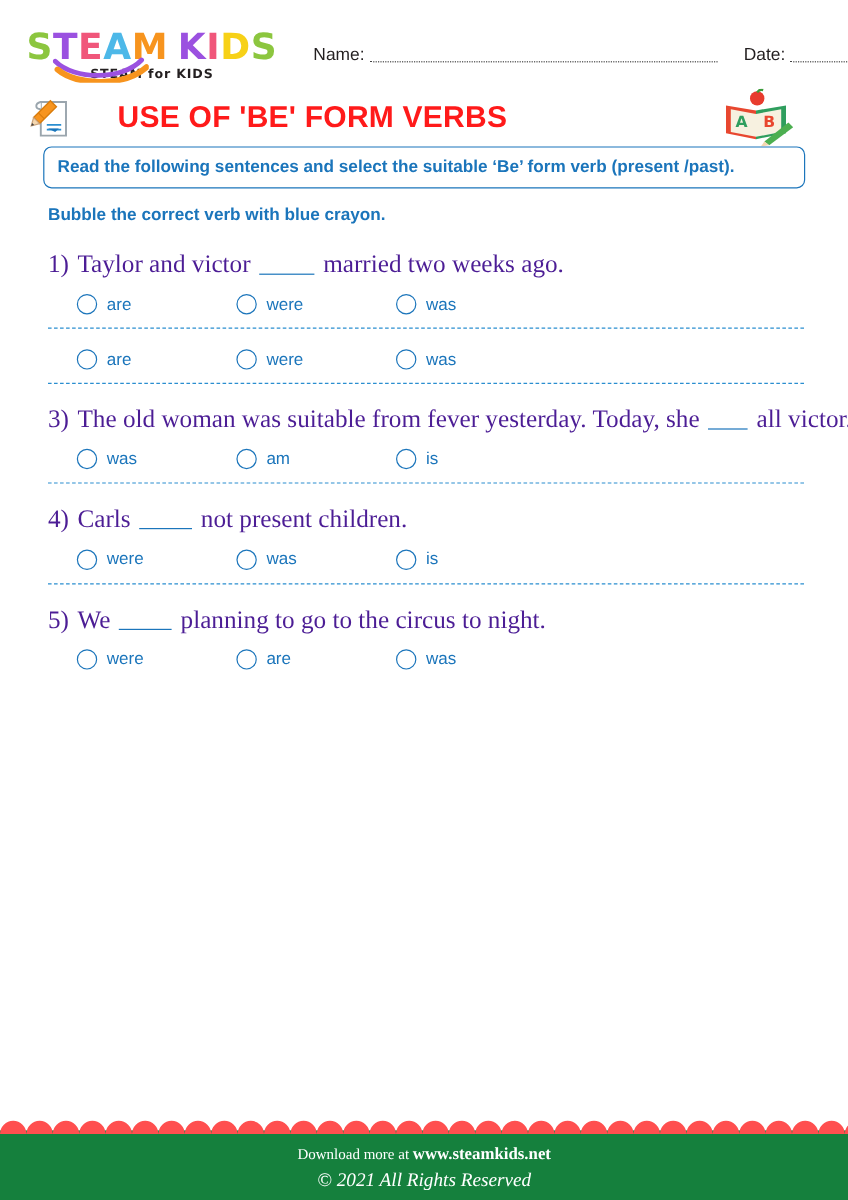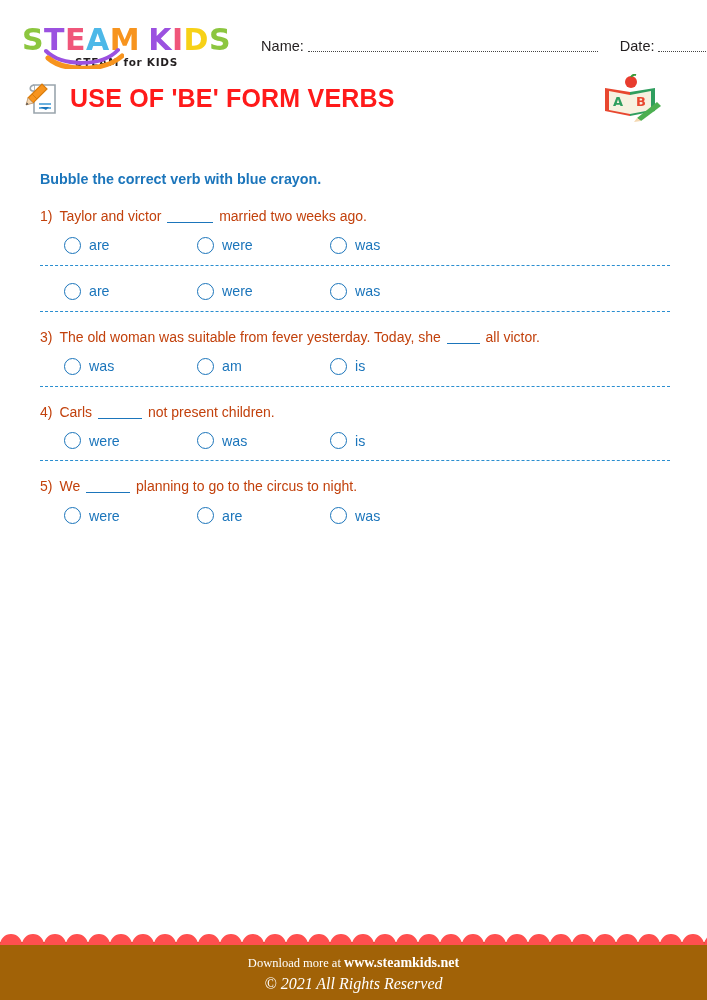--- a/index.html
+++ b/index.html
@@ -74,20 +74,21 @@
   .nd-line.date { width: 118px; }
   .nd-date-label { margin-left: 18px; white-space: nowrap; }
 
   
   .title-row {
     position: absolute;
     left: 22px; top: 74px;
     width: 663px; height: 48px;
     display: flex;
     align-items: center;
+    gap: 28px;
   }
   .title-icon {
     width: 42px; height: 42px;
     flex: 0 0 42px;
     margin-right: 6px;
   }
   .title-text {
     font-size: 25px;
     font-weight: 700;
     color: #ff1a1a;
@@ -125,26 +126,26 @@
   }
 
   
   .qlist {
     position: absolute;
     left: 40px; top: 208px;
     width: 632px;
   }
   .qblock { position: relative; }
   .qtext {
-    color: #c2410c;
-    font-size: 14px;
+    color: #4c1d95;
+    font-size: 21px;
     font-weight: 400;
     line-height: 1.2;
     white-space: nowrap;
-    font-family: Liberation Sans, sans-serif;
+    font-family: Liberation Serif, serif;
   }
   .qnum { display: inline-block; margin-right: 7px; }
   .blank-ul {
     display: inline-block;
     border-bottom: 1.4px solid #1b75bb;
     vertical-align: -2px;
     height: 12px;
     margin: 0 2px;
   }
   .options {
@@ -174,21 +175,21 @@
     border-top: 1.7px dashed #2a8ed0;
     margin-top: 11px;
     width: 630px;
   }
 
   
   .footer {
     position: absolute;
     left: 0; bottom: 0;
     width: 707px; height: 58px;
-    background: #a16207;
+    background: #15803d;
     text-align: center;
     color: #ffffff;
   }
   .scallop {
     position: absolute;
     left: 0; top: -9px;
     width: 707px; height: 12px;
   }
   .f-line1 {
     padding-top: 13px;
@@ -245,20 +246,21 @@
       <path d="M58 14 L33 18 L33 42 L58 37 Z" fill="#2f9e5e"></path>
       <path d="M12 17 L33 21 L33 40 L12 36 Z" fill="#f7f1e0"></path>
       <path d="M54 17 L33 21 L33 40 L54 36 Z" fill="#f7f1e0"></path>
       <text x="21" y="32" font-size="13" font-weight="700" fill="#2f9e5e" text-anchor="middle" font-family="DejaVu Sans, sans-serif">A</text>
       <text x="44" y="32" font-size="13" font-weight="700" fill="#e8472f" text-anchor="middle" font-family="DejaVu Sans, sans-serif">B</text>
       <path d="M40 44 L60 28 L64 32 L44 47 Z" fill="#4caf50"></path>
       <path d="M40 44 L44 47 L37 48 Z" fill="#f4d7b0"></path>
     </svg>
   </div>
 
+  <div class="instr-box">Read the following sentences and select the suitable ‘Be’ form verb (present /past).</div>
   <div class="instr-sub">Bubble the correct verb with blue crayon.</div>
 
   <div class="qlist" id="qlist">
       <div class="qblock" style="margin-bottom: 17px;">
         <div class="qtext"><span class="qnum">1)</span><span>Taylor and victor </span><span class="blank-ul" style="width: 46px;"></span><span> married two weeks ago.</span></div>
         <div class="options">
           <div class="opt">
             <span class="bubble"></span>
             <span class="opt-label">are</span>
           </div>

